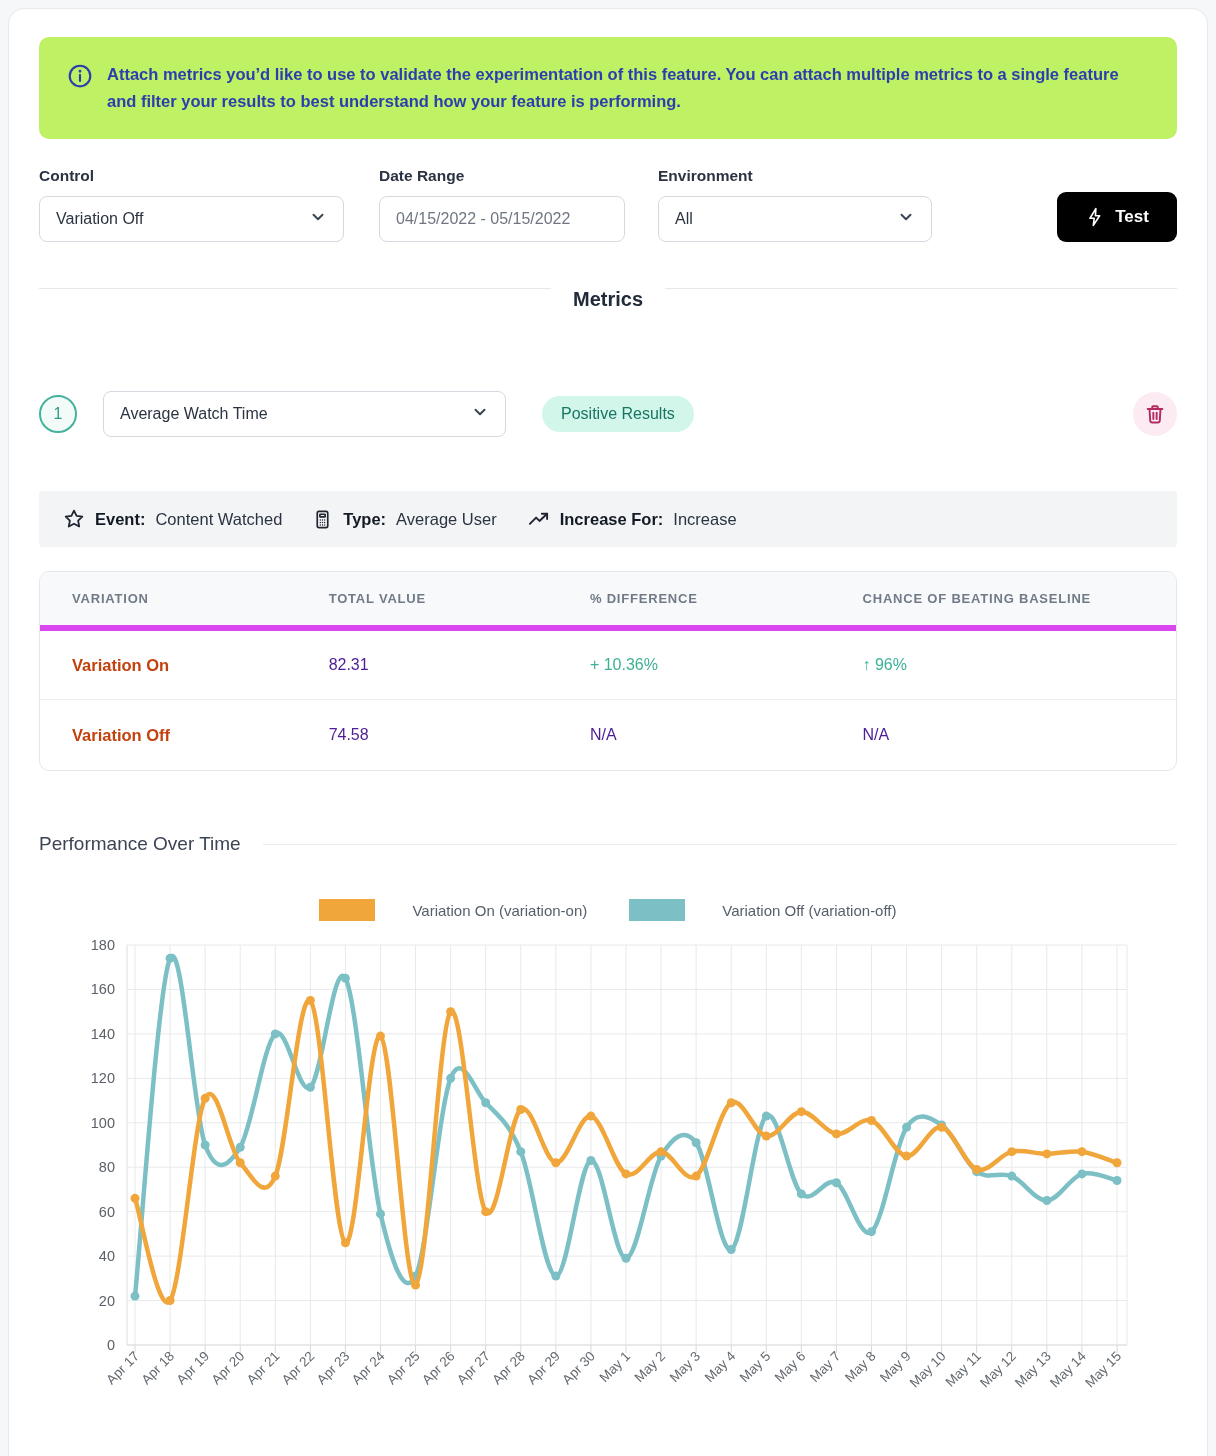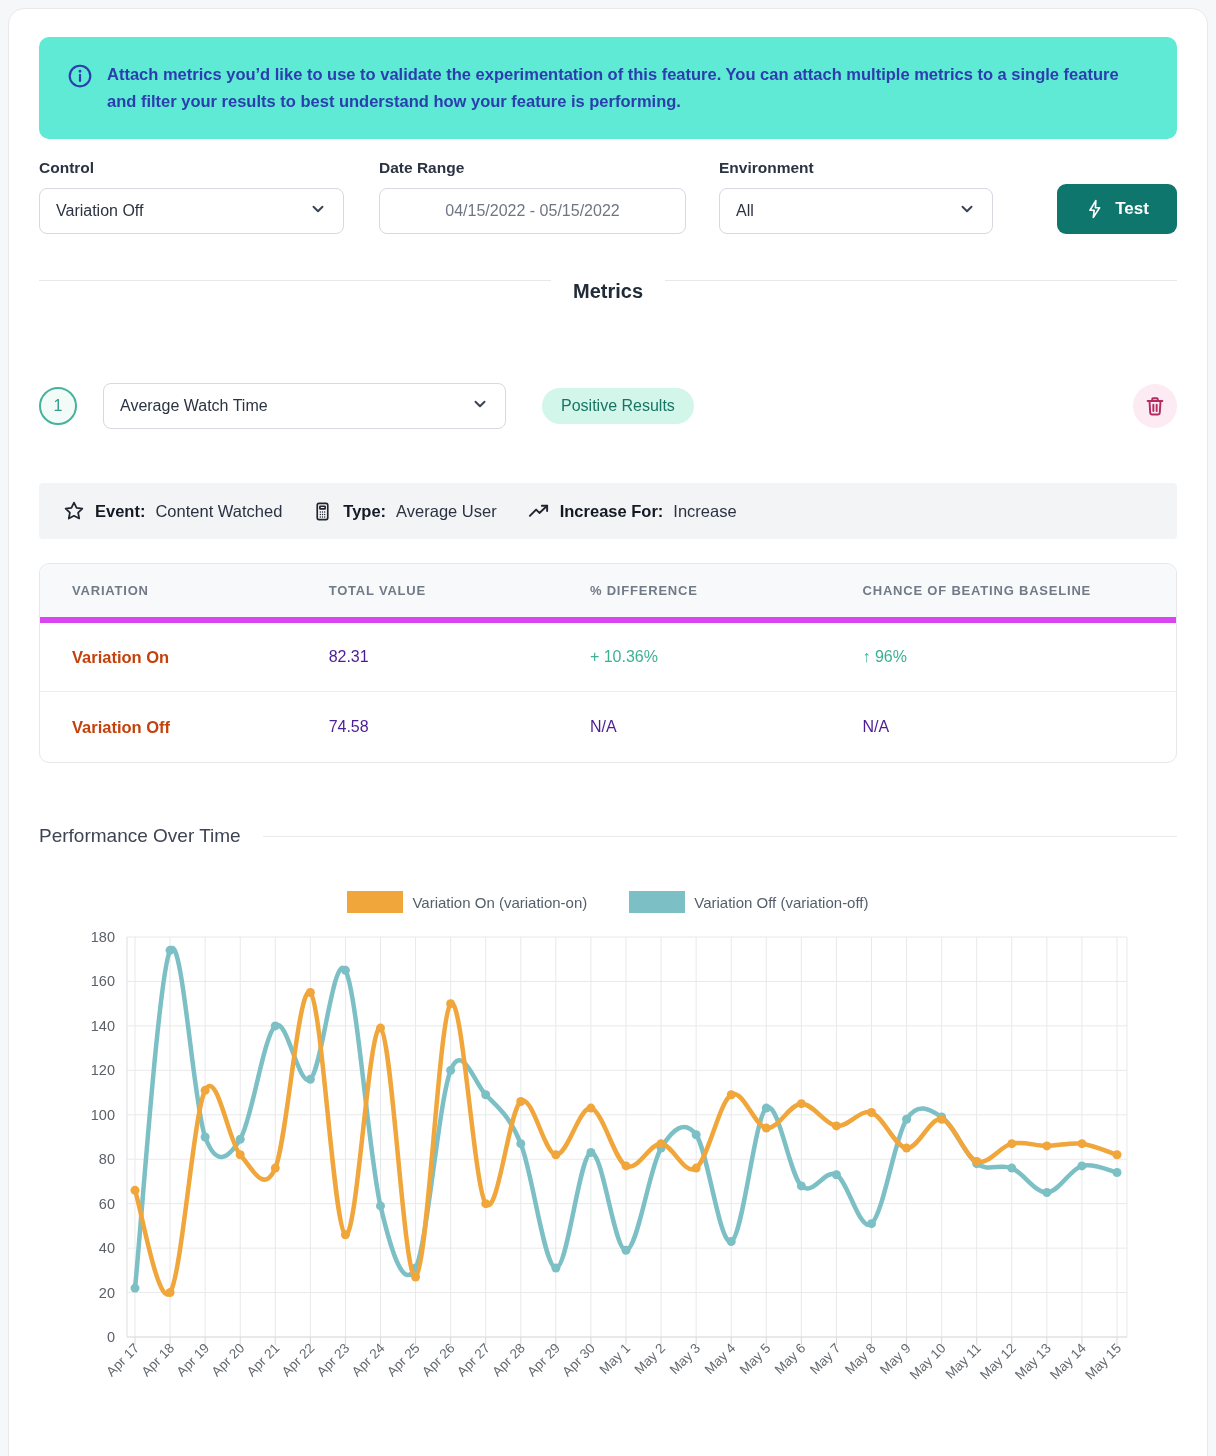--- a/index.html
+++ b/index.html
@@ -7,43 +7,43 @@
   body { width: 1216px; height: 1456px; }
 
   .card {
     width: 1200px; margin: 8px auto; background: #ffffff;
     border: 1px solid #e7e9ed; border-radius: 16px;
     padding: 28px 30px 40px 30px; min-height: 1440px;
   }
 
   
   .banner {
-    background: #5eead4; border-radius: 10px; padding: 24px 28px;
-    display: flex; gap: 14px; align-items: flex-start; margin-bottom: 20px;
+    background: #bef264; border-radius: 10px; padding: 24px 28px;
+    display: flex; gap: 14px; align-items: flex-start; margin-bottom: 28px;
   }
   .banner .info-ic { flex: 0 0 auto; color: #2c3eae; margin-top: 2px; }
   .banner p { color: #2c3eae; font-weight: 700; font-size: 16.5px; line-height: 1.65; max-width: 1060px; }
 
   
   .filters { display: flex; align-items: flex-end; margin-bottom: 46px; }
   .field-group { display: flex; flex-direction: column; }
   .field-group label { font-size: 15.5px; font-weight: 700; color: #2b3342; margin-bottom: 11px; }
   .select-box, .text-box {
     height: 46px; border: 1px solid #d6d9e0; border-radius: 8px; background: #fff;
     display: flex; align-items: center; justify-content: space-between;
     padding: 0 16px; font-size: 16px; color: #2b3342; cursor: pointer;
   }
   .w-control { width: 305px; margin-right: 35px; }
-  .w-date    { width: 307px; margin-right: 33px; justify-content: center; }
+  .w-date    { width: 246px; margin-right: 33px; }
   .w-env     { width: 274px; }
   .text-box  { color: #6f7683; cursor: text; }
   .chev { color: #3a4354; flex: 0 0 auto; }
   .test-btn {
     margin-left: auto; width: 120px; height: 50px; border: none; border-radius: 9px;
-    background: #0f766e; color: #ffffff; font-size: 17px; font-weight: 700;
+    background: #000000; color: #ffffff; font-size: 17px; font-weight: 700;
     display: flex; align-items: center; justify-content: center; gap: 10px;
     cursor: pointer; font-family: "Liberation Sans", sans-serif;
   }
 
   
   .divider { display: flex; align-items: flex-start; gap: 22px; margin-bottom: 80px; }
   .divider .line { flex: 1; height: 1px; background: #e6e8ec; }
   .divider h2 { font-size: 20px; color: #222b38; font-weight: 700; }
 
   
@@ -89,21 +89,21 @@
   td.positive { color: #3bb195; }
 
   
   .perf-head { display: flex; align-items: center; gap: 22px; margin-bottom: 44px; }
   .perf-head h3 { font-size: 19px; font-weight: 400; color: #3d4454; white-space: nowrap; }
   .perf-head .line { flex: 1; height: 1px; background: #e8eaed; }
 
   .legend { display: flex; justify-content: center; align-items: center; gap: 42px; margin-bottom: 10px; }
   .legend-item { display: flex; align-items: center; gap: 9px; cursor: pointer; }
   .legend-swatch { width: 56px; height: 22px; display: inline-block; }
-  .legend-label { font-size: 15px; color: #555f6b; }
+  .legend-label { font-size: 15px; color: #555f6b; margin-left: 28px; }
 
   .chart-wrap { width: 1136px; }
   svg text { font-family: "Liberation Sans", sans-serif; }
 </style>
 </head>
 <body>
 
 <div class="card">
 
   <div class="banner">

